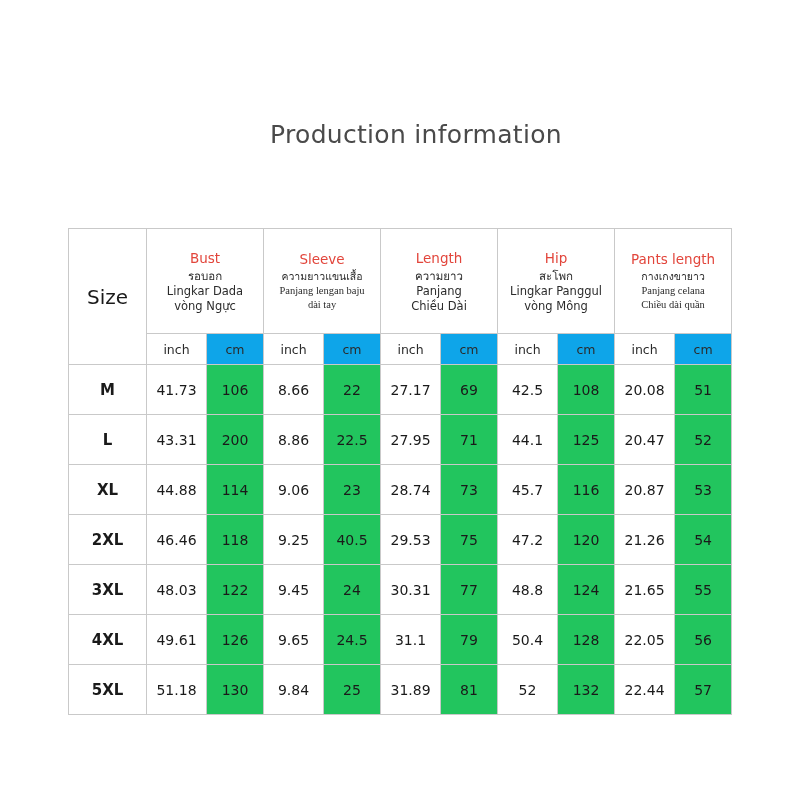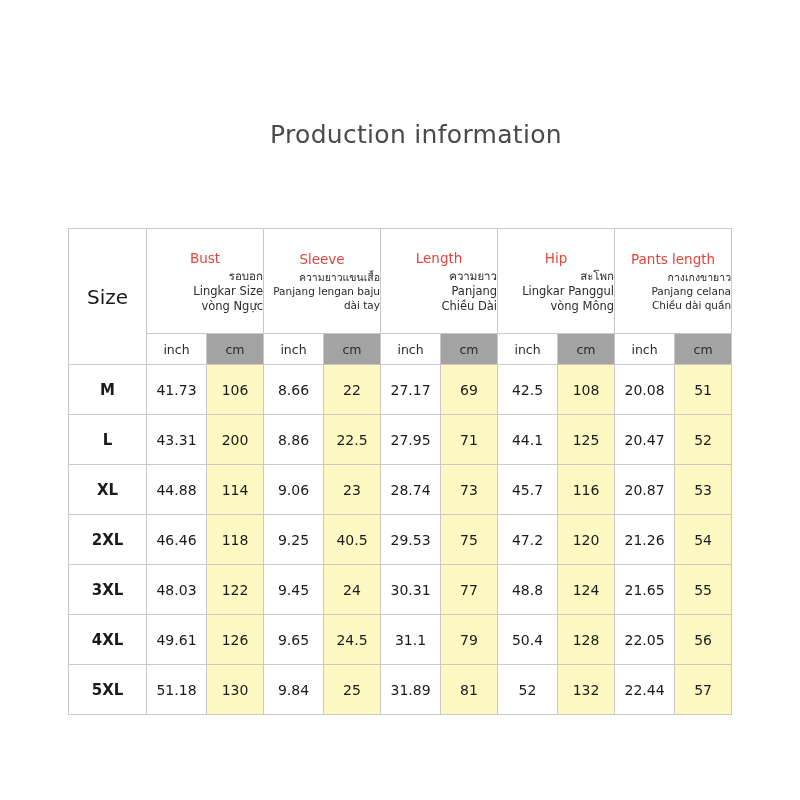--- a/index.html
+++ b/index.html
@@ -63,25 +63,25 @@
     color: #e2453b;
     font-size: 13.5px;
     line-height: 18px;
     margin-bottom: 2px;
     font-family: "DejaVu Sans", sans-serif;
   }
   .grp-line {
     font-size: 11.5px;
     line-height: 15px;
     color: #2b2b2b;
-    text-align: right;
   }
   .grp-line.small {
     font-size: 10.5px;
     line-height: 14px;
+    font-family: Liberation Serif, serif;
   }
   .size-head {
     font-size: 20px;
     font-weight: bold;
     color: #1a1a1a;
   }
   .unit-row td {
     height: 30px;
     font-size: 12.5px;
     color: #2b2b2b;
@@ -89,24 +89,24 @@
   .data-row td {
     height: 49px;
     font-size: 14px;
     color: #1a1a1a;
   }
   .data-row td.sz {
     font-weight: bold;
     font-size: 15px;
   }
   .shaded {
-    background: #fef9c3;
+    background: #22c55e;
   }
   .unit-row td.shaded, .hdr-unit-shade {
-    background: #a3a3a3;
+    background: #0ea5e9;
   }
 </style>
 </head>
 <body>
 
 <div class="page">
 
   <div class="title">Production information</div>
 
   <div class="table-wrap">
@@ -124,21 +124,21 @@
         <col class="c-inch">
           <col class="c-cm">
       </colgroup>
       <tbody>
         <tr>
           <td rowspan="2" class="size-head">Size</td>
 
           <td colspan="2" class="hdr-group">
             <div class="grp-name">Bust</div>
             <div class="grp-line">รอบอก</div>
-            <div class="grp-line">Lingkar Size</div>
+            <div class="grp-line">Lingkar Dada</div>
             <div class="grp-line">vòng Ngực</div>
           </td>
 
           <td colspan="2" class="hdr-group">
             <div class="grp-name">Sleeve</div>
             <div class="grp-line small">ความยาวแขนเสื้อ</div>
             <div class="grp-line small">Panjang lengan baju</div>
             <div class="grp-line small">dài tay</div>
           </td>
 

